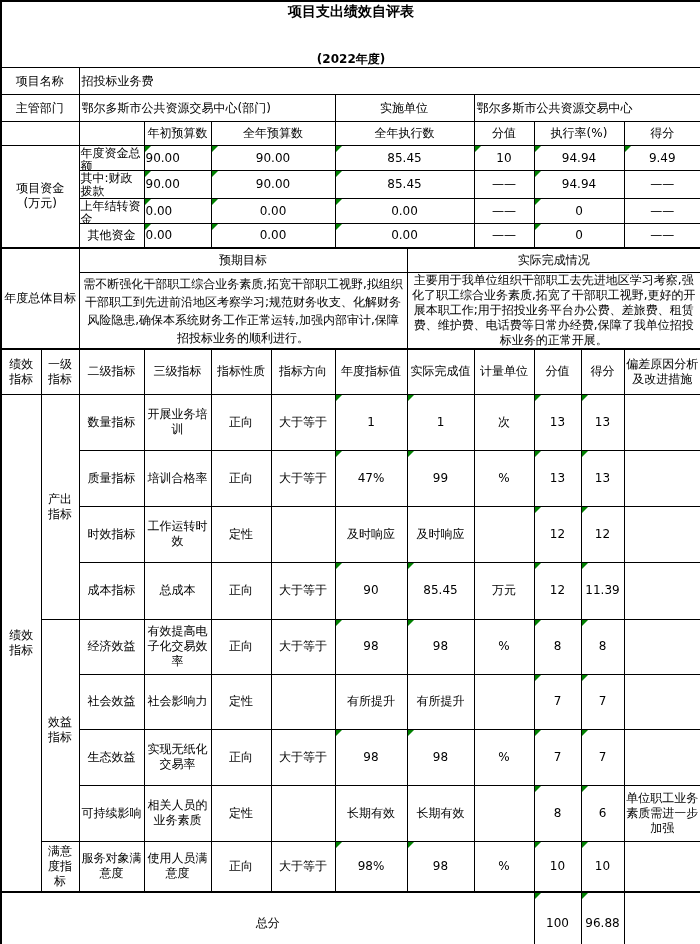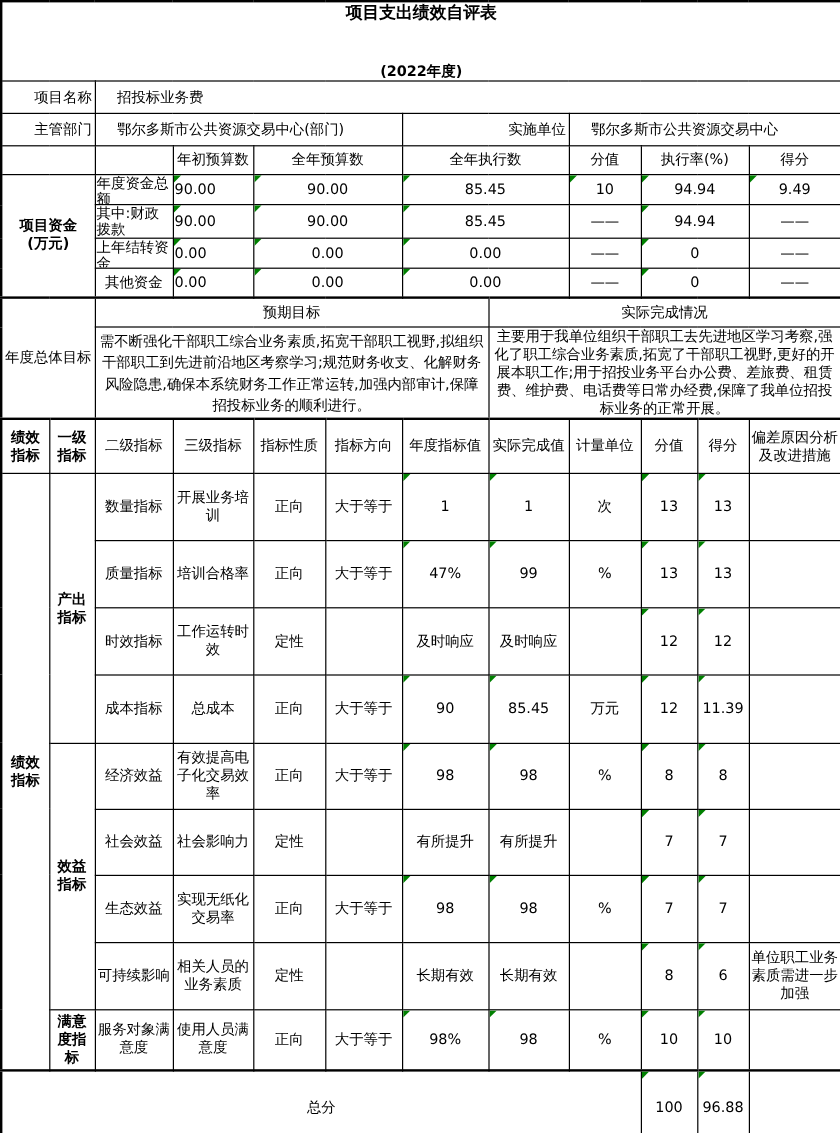--- a/index.html
+++ b/index.html
@@ -3,24 +3,24 @@
 <meta charset="utf-8">
 <style>
   html,body{margin:0;padding:0;background:#fff;}
   body{width:700px;font-family:"DejaVu Sans",sans-serif;color:#000;}
   table{width:700px;table-layout:fixed;border-collapse:collapse;border:2px solid #000;background:#fff;}
   td{border:1px solid #000;padding:0 1px;text-align:center;vertical-align:middle;
      font-size:12px;line-height:15px;overflow:hidden;word-break:break-all;position:relative;}
   tr.tk td{border-top-width:2px;text-align:center;}
   .t1{font-size:14px;font-weight:bold;line-height:18px;}
   .t2{font-size:12px;font-weight:bold;line-height:15px;margin-top:32px;}
-  .lab{text-align:right;padding-right:2px;margin-left:20px;}
-  .val{text-align:left;padding-left:18px;}
+  .lab{text-align:center;padding-right:2px;margin-left:20px;}
+  .val{text-align:left;padding-left:2px;}
   .numl{text-align:left;padding-left:1px;}
-  .pre{white-space:pre-line;font-weight:bold;}
+  .pre{white-space:pre-line;}
   .clip{vertical-align:top;text-align:left;padding:0;}
   .clipbox{overflow:hidden;line-height:13px;padding:1px 1px 0 1px;}
   .goalA{line-height:18px;padding:0 2px;}
   .goalB{line-height:15px;padding:0 2px;}
   .fl{position:absolute;top:0;left:0;width:0;height:0;
       border-top:6px solid var(--flag,#008000);border-right:6px solid transparent;}
 </style>
 </head>
 <body>
 

